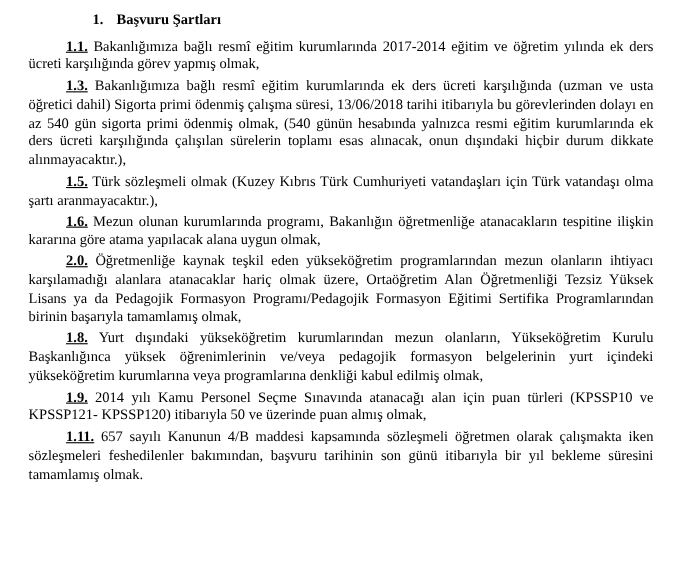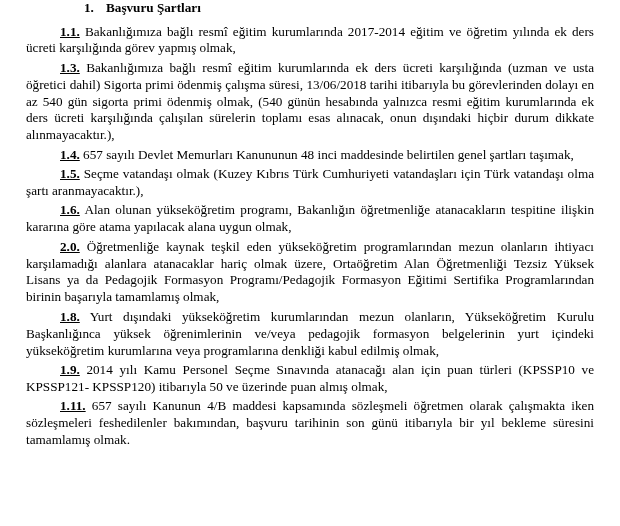--- a/index.html
+++ b/index.html
@@ -11,21 +11,21 @@
     height: 526px;
     background: #ffffff;
     font-family: "Liberation Serif", serif;
     color: #000000;
     overflow: hidden;
   }
   .page {
     box-sizing: border-box;
     width: 620px;
     height: 523px;
-    padding: 0 26px 0 26px;
+    padding: 10px 26px 0 26px;
     position: relative;
   }
   .heading {
     font-size: 13.2px;
     font-weight: bold;
     margin: 0 0 7px 0;
     padding-left: 58px;
     line-height: 1.25;
   }
   .heading .num {
@@ -56,25 +56,24 @@
 
   <h1 class="heading">
     <span class="num">1.</span><span>Başvuru Şartları</span>
   </h1>
 
   <p class="para"><span class="lbl">1.1.</span><span> Bakanlığımıza bağlı resmî eğitim kurumlarında 2017-2014 eğitim ve öğretim yılında ek ders ücreti karşılığında görev yapmış olmak,</span></p>
 
 
   <p class="para"><span class="lbl">1.3.</span><span> Bakanlığımıza bağlı resmî eğitim kurumlarında ek ders ücreti karşılığında (uzman ve usta öğretici dahil) Sigorta primi ödenmiş çalışma süresi, 13/06/2018 tarihi itibarıyla bu görevlerinden dolayı en az 540 gün sigorta primi ödenmiş olmak, (540 günün hesabında yalnızca resmi eğitim kurumlarında ek ders ücreti karşılığında çalışılan sürelerin toplamı esas alınacak, onun dışındaki hiçbir durum dikkate alınmayacaktır.),</span></p>
 
-  <p class="para"><span class="lbl">1.4.</span><span> 657 sayılı Devlet Memurları Kanununun 48 inci maddesinde belirtilen genel şartları taşımak,</span></p>
 
-  <p class="para"><span class="lbl">1.5.</span><span> Seçme vatandaşı olmak (Kuzey Kıbrıs Türk Cumhuriyeti vatandaşları için Türk vatandaşı olma şartı aranmayacaktır.),</span></p>
+  <p class="para"><span class="lbl">1.5.</span><span> Türk sözleşmeli olmak (Kuzey Kıbrıs Türk Cumhuriyeti vatandaşları için Türk vatandaşı olma şartı aranmayacaktır.),</span></p>
 
-  <p class="para"><span class="lbl">1.6.</span><span> Alan olunan yükseköğretim programı, Bakanlığın öğretmenliğe atanacakların tespitine ilişkin kararına göre atama yapılacak alana uygun olmak,</span></p>
+  <p class="para"><span class="lbl">1.6.</span><span> Mezun olunan kurumlarında programı, Bakanlığın öğretmenliğe atanacakların tespitine ilişkin kararına göre atama yapılacak alana uygun olmak,</span></p>
 
   <p class="para"><span class="lbl">2.0.</span><span> Öğretmenliğe kaynak teşkil eden yükseköğretim programlarından mezun olanların ihtiyacı karşılamadığı alanlara atanacaklar hariç olmak üzere, Ortaöğretim Alan Öğretmenliği Tezsiz Yüksek Lisans ya da Pedagojik Formasyon Programı/Pedagojik Formasyon Eğitimi Sertifika Programlarından birinin başarıyla tamamlamış olmak,</span></p>
 
   <p class="para"><span class="lbl">1.8.</span><span> Yurt dışındaki yükseköğretim kurumlarından mezun olanların, Yükseköğretim Kurulu Başkanlığınca yüksek öğrenimlerinin ve/veya pedagojik formasyon belgelerinin yurt içindeki yükseköğretim kurumlarına veya programlarına denkliği kabul edilmiş olmak,</span></p>
 
   <p class="para"><span class="lbl">1.9.</span><span> 2014 yılı Kamu Personel Seçme Sınavında atanacağı alan için puan türleri (KPSSP10 ve KPSSP121- KPSSP120) itibarıyla 50 ve üzerinde puan almış olmak,</span></p>
 
 
   <p class="para last"><span class="lbl">1.11.</span><span> 657 sayılı Kanunun 4/B maddesi kapsamında sözleşmeli öğretmen olarak çalışmakta iken sözleşmeleri feshedilenler bakımından, başvuru tarihinin son günü itibarıyla bir yıl bekleme süresini tamamlamış olmak.</span></p>
 

